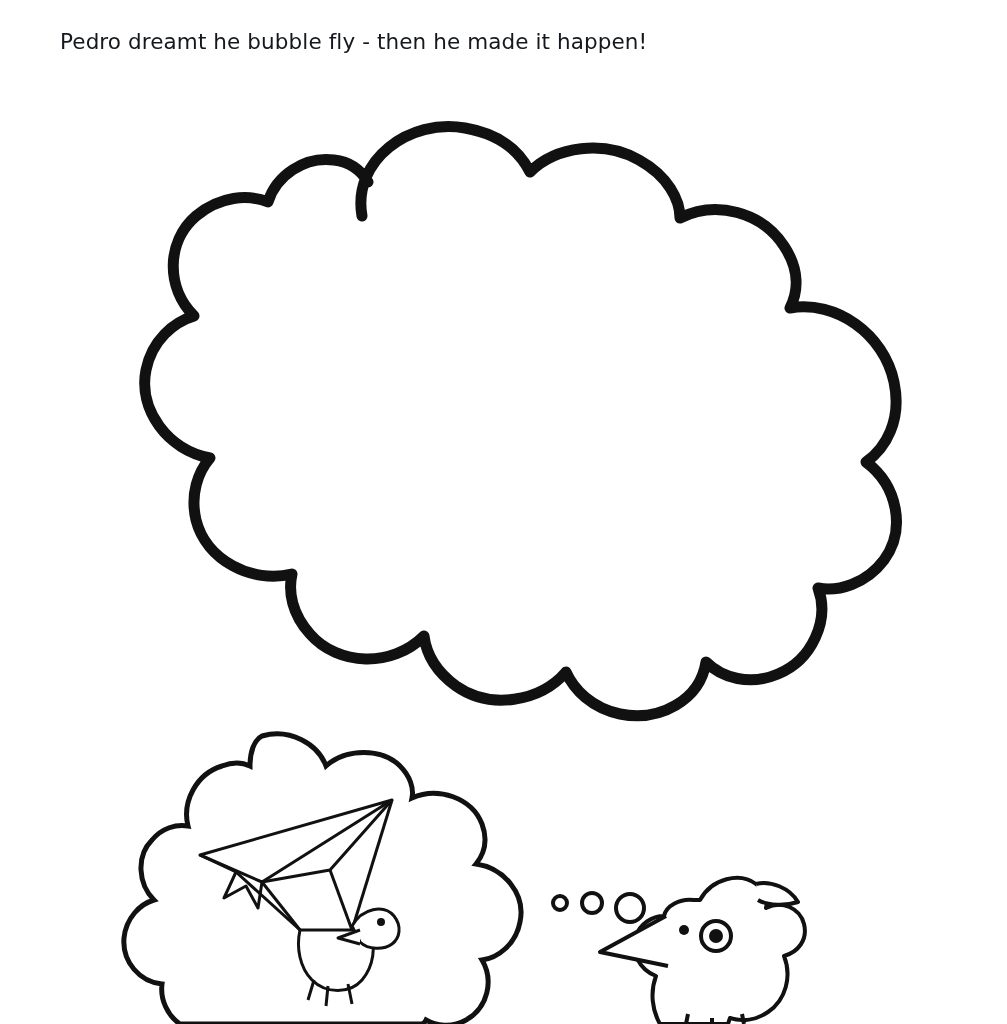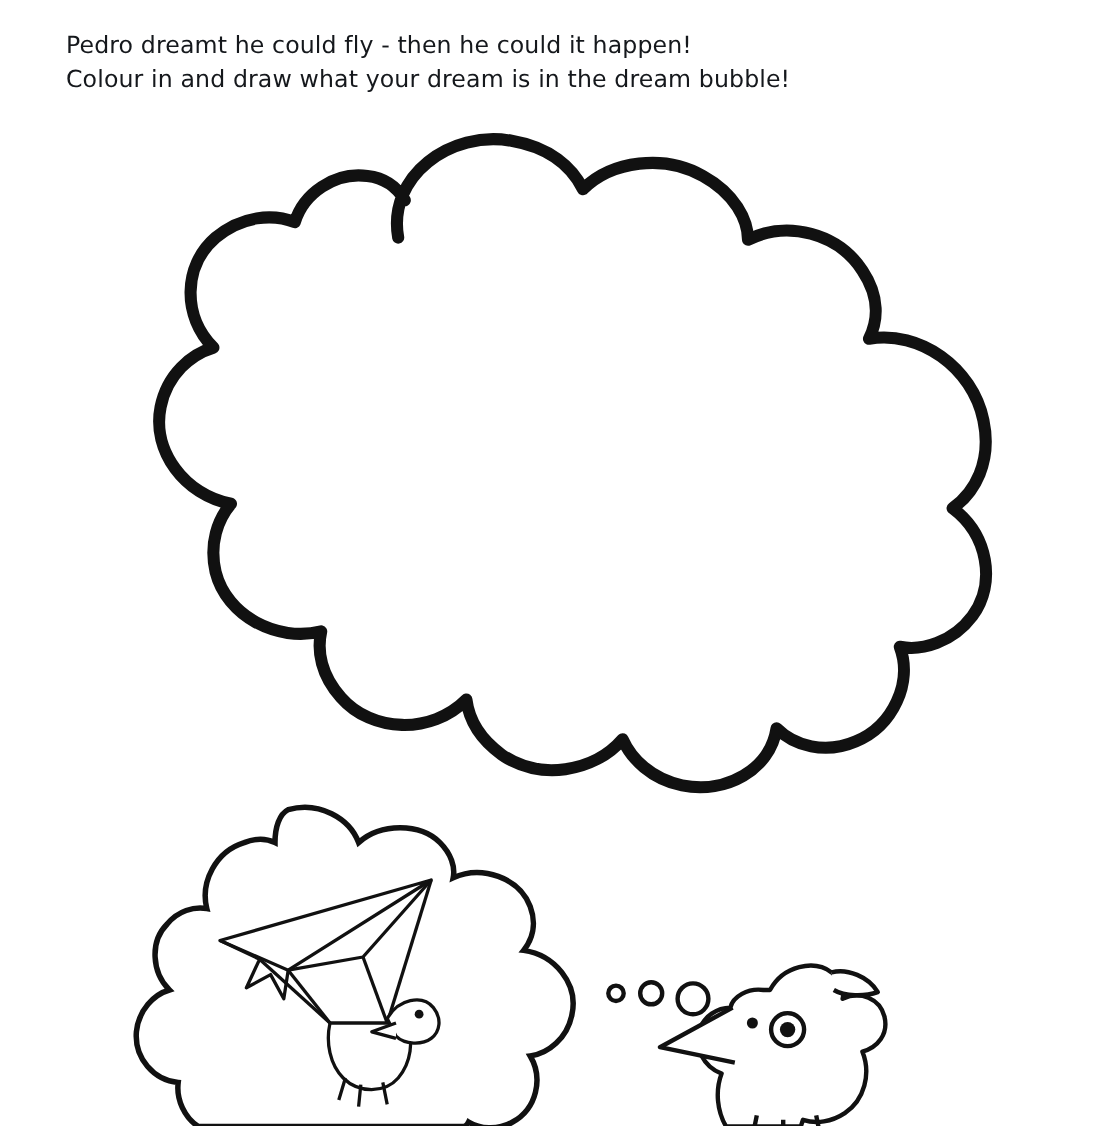--- a/index.html
+++ b/index.html
@@ -45,22 +45,21 @@
   .art-layer svg {
     display: block;
   }
 </style>
 </head>
 <body>
 
 <div class="page">
 
   <div class="instructions">
-    <div class="line">Pedro dreamt he could fly - then he could it happen!</div>
-    <div class="line">Colour in and draw what your dream is in the dream bubble!</div>
+    <div class="line">Pedro dreamt he bubble fly - then he made it happen!</div>
   </div>
 
   <div class="art-layer">
     <svg width="1007" height="1024" viewBox="0 0 1007 1024" xmlns="http://www.w3.org/2000/svg">
 
       <g>
         <path fill="#ffffff" stroke="#111111" stroke-width="11" stroke-linejoin="round" stroke-linecap="round" d="M362 216
              C 352 160, 410 118, 465 128
              C 500 134, 520 152, 530 172
              C 556 146, 604 140, 639 160

